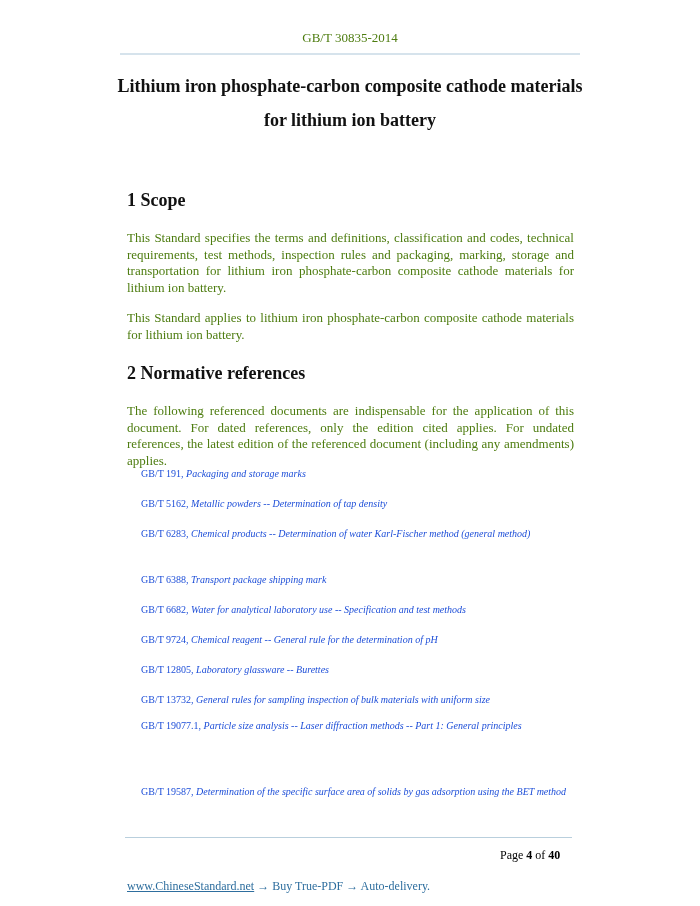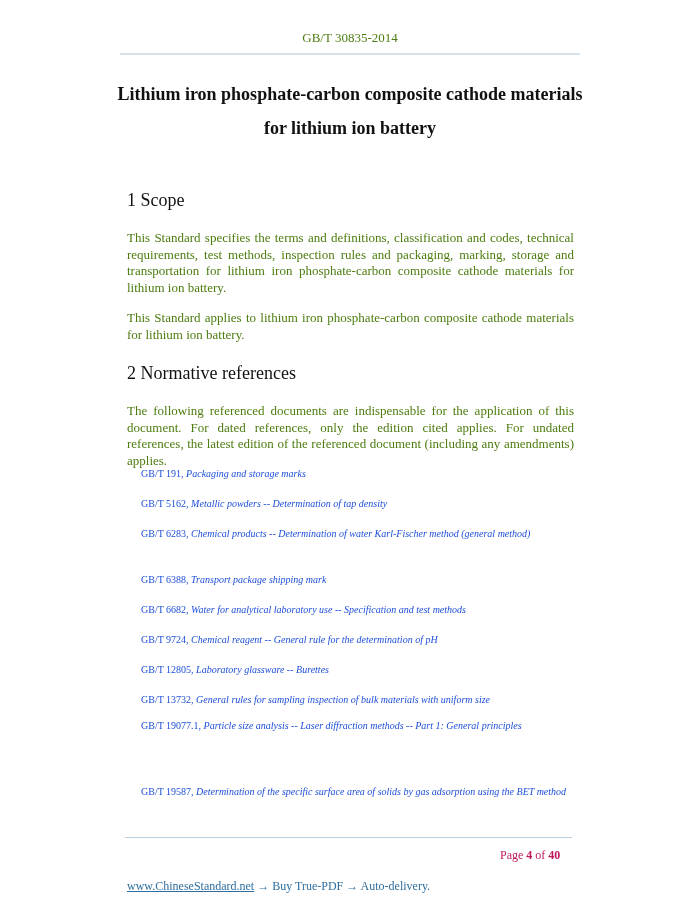--- a/index.html
+++ b/index.html
@@ -3,34 +3,34 @@
   <meta charset="utf-8">
   <style>
     html, body { margin: 0; padding: 0; background: #ffffff; }
     body { width: 700px; height: 906px; position: relative; overflow: hidden;
            font-family: "Liberation Serif", "DejaVu Serif", serif; color: #111; }
     .page-header { position: absolute; top: 30px; left: 0; width: 700px; text-align: center;
                    font-size: 13px; color: #4d7c0f; }
     .header-rule { position: absolute; top: 53px; left: 120px; width: 460px; height: 2px;
                    background: #d6e3ec; }
     .title { position: absolute; left: 0; width: 700px; text-align: center; font-weight: bold;
-             font-size: 18px; color: #111; margin-top: 8px; }
+             font-size: 18px; color: #111; }
     .title.l1 { top: 76px; }
     .title.l2 { top: 110px; }
-    .h1 { position: absolute; left: 127px; font-weight: normal; font-size: 18px; color: #111; }
+    .h1 { position: absolute; left: 127px; font-weight: bold; font-size: 18px; color: #111; }
     .para { position: absolute; left: 127px; width: 447px; font-size: 13px; line-height: 16.5px;
             text-align: justify; color: #4d7c0f; }
     .ref { position: absolute; left: 141px; width: 433px; font-size: 10px; line-height: 16.5px;
            text-align: justify; color: #1d4ed8; }
     .ref i { font-style: italic; }
     .footer-rule { position: absolute; top: 837px; left: 125px; width: 447px; height: 1px;
                    background: #b9cfdd; }
     .footer-left { position: absolute; top: 848px; left: 127px; font-size: 12px; color: #2e6e9e; margin-top: 31px; }
     .footer-left .link { text-decoration: underline; color: #2e6e9e; }
-    .footer-right { position: absolute; top: 848px; left: 500px; font-size: 12px; color: #be185d; }
+    .footer-right { position: absolute; top: 848px; left: 500px; font-size: 12px; color: #000000; }
     .footer-right b { font-weight: bold; }
   </style>
 </head>
 <body>
 
 <div class="page-header">GB/T 30835-2014</div>
 <div class="header-rule"></div>
 
 <div class="title l1">Lithium iron phosphate-carbon composite cathode materials</div>
 <div class="title l2">for lithium ion battery</div>

